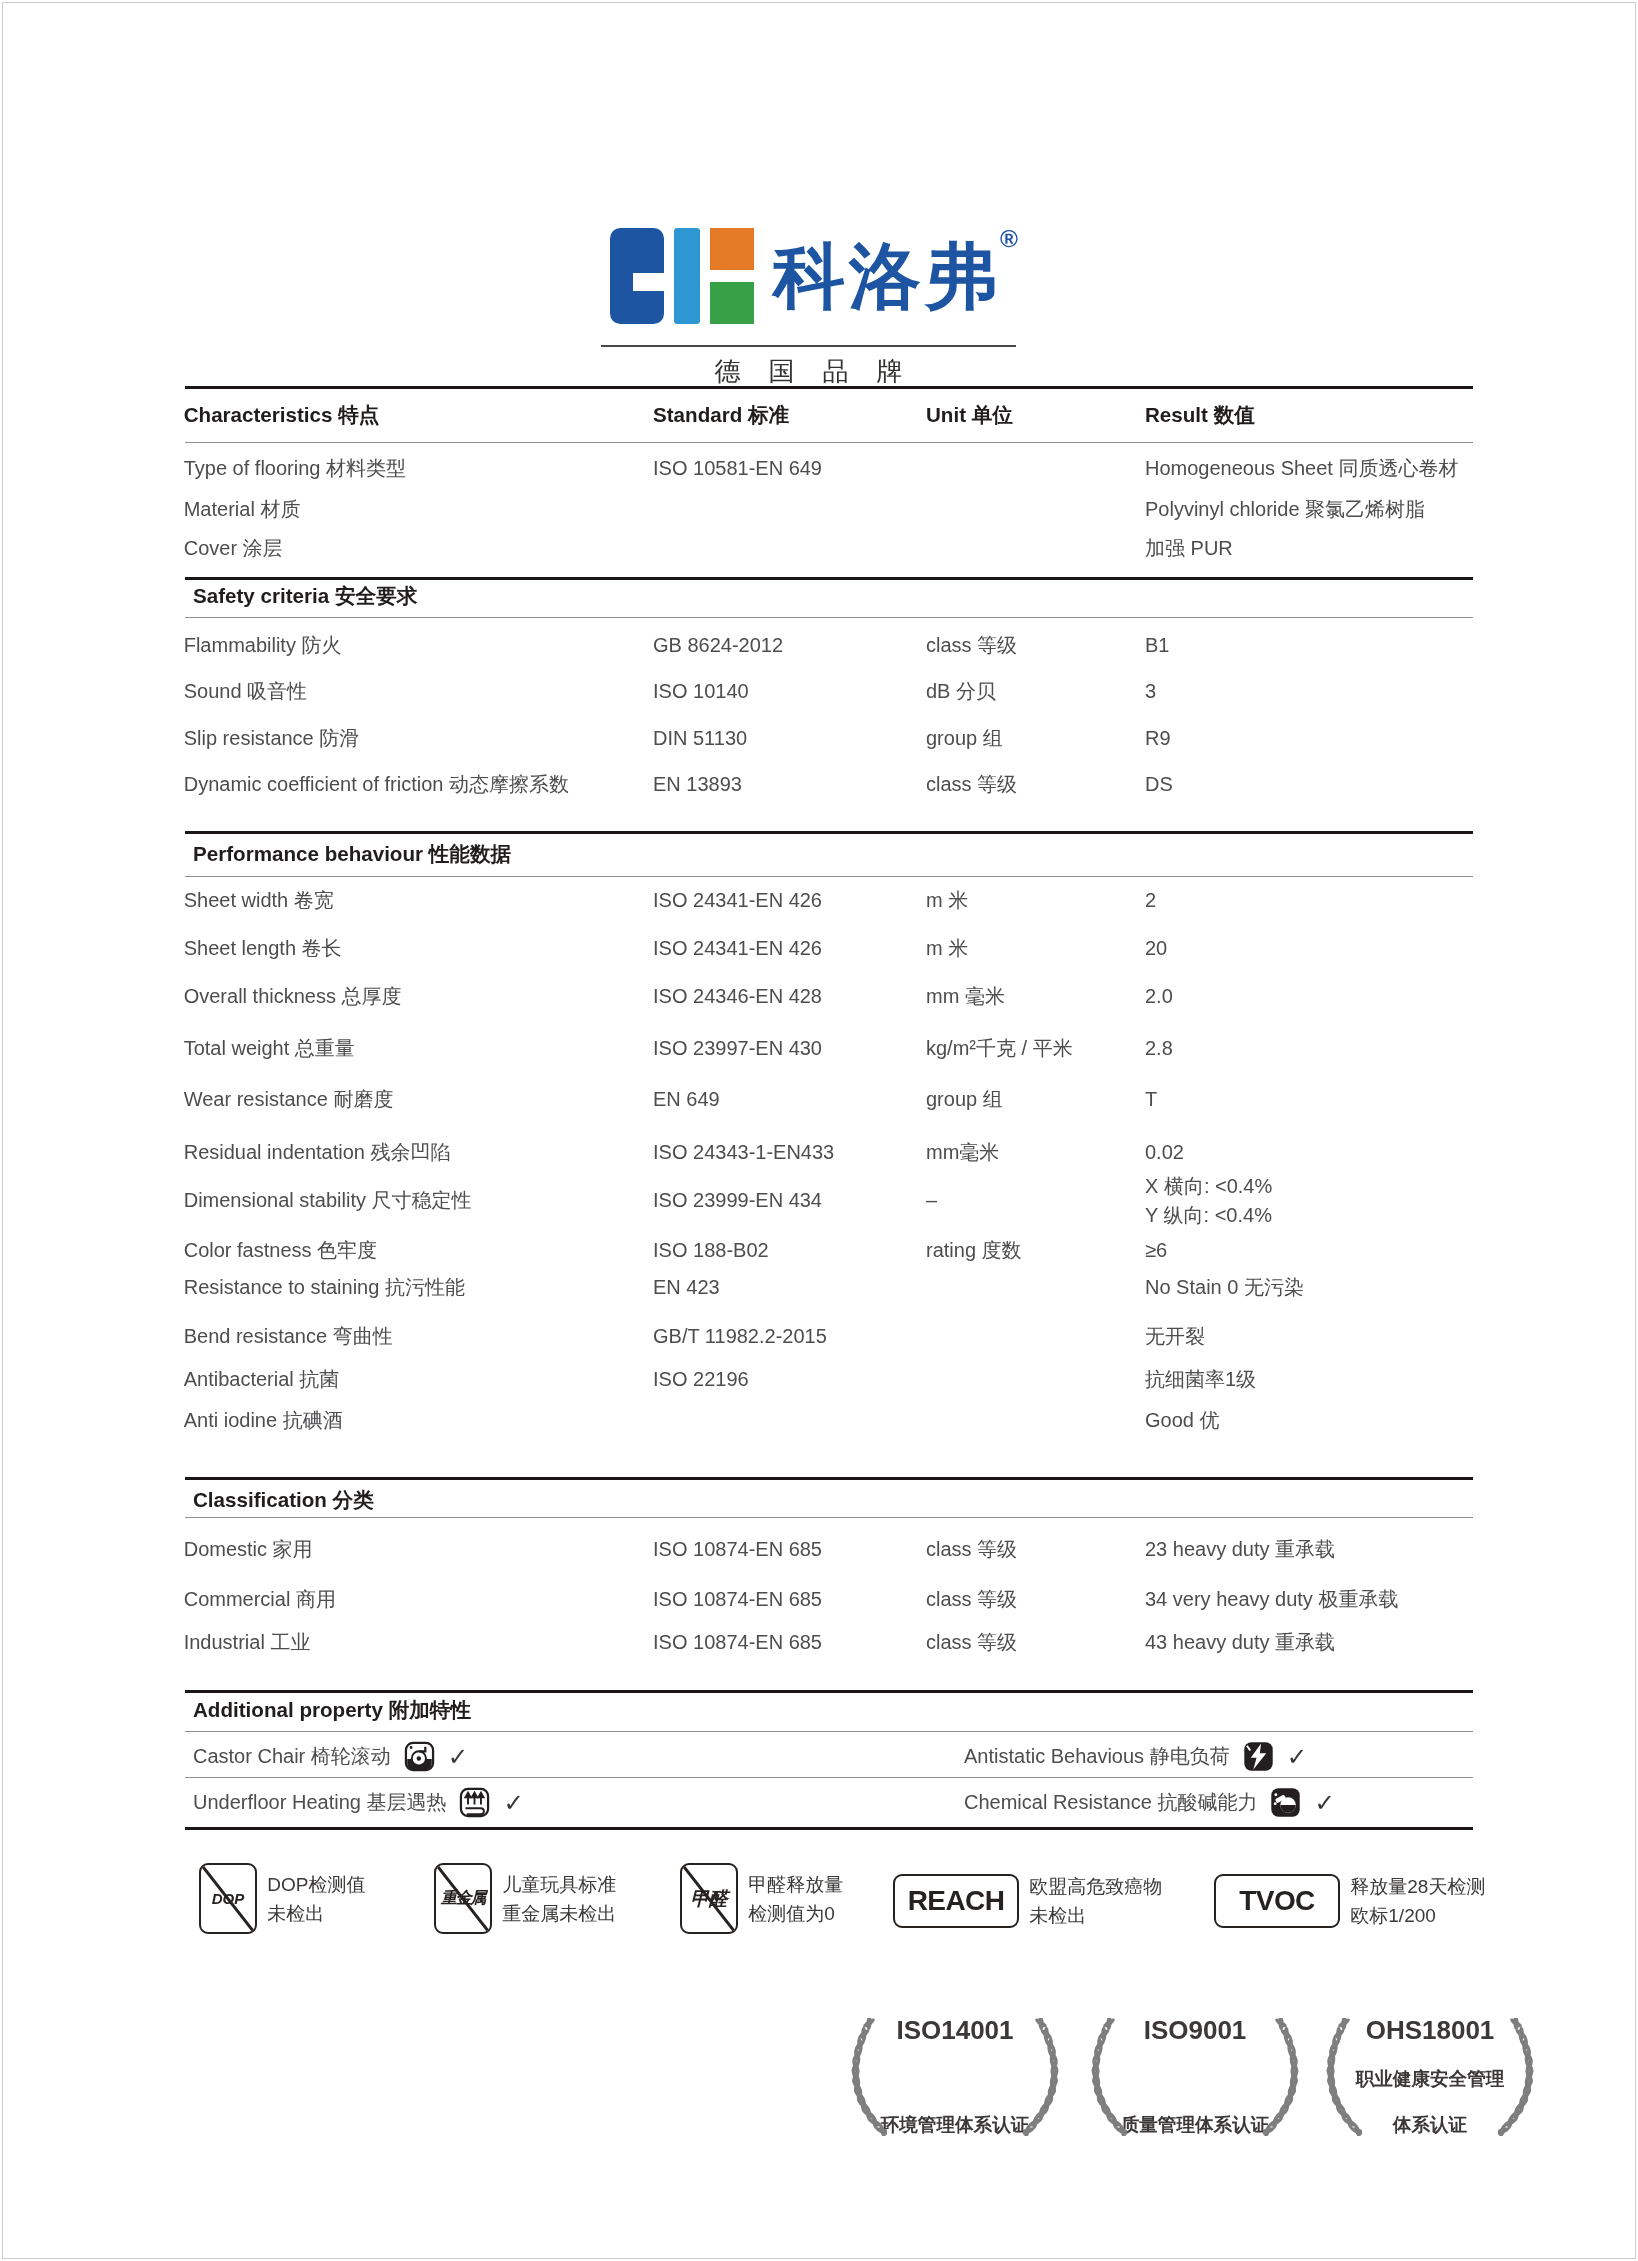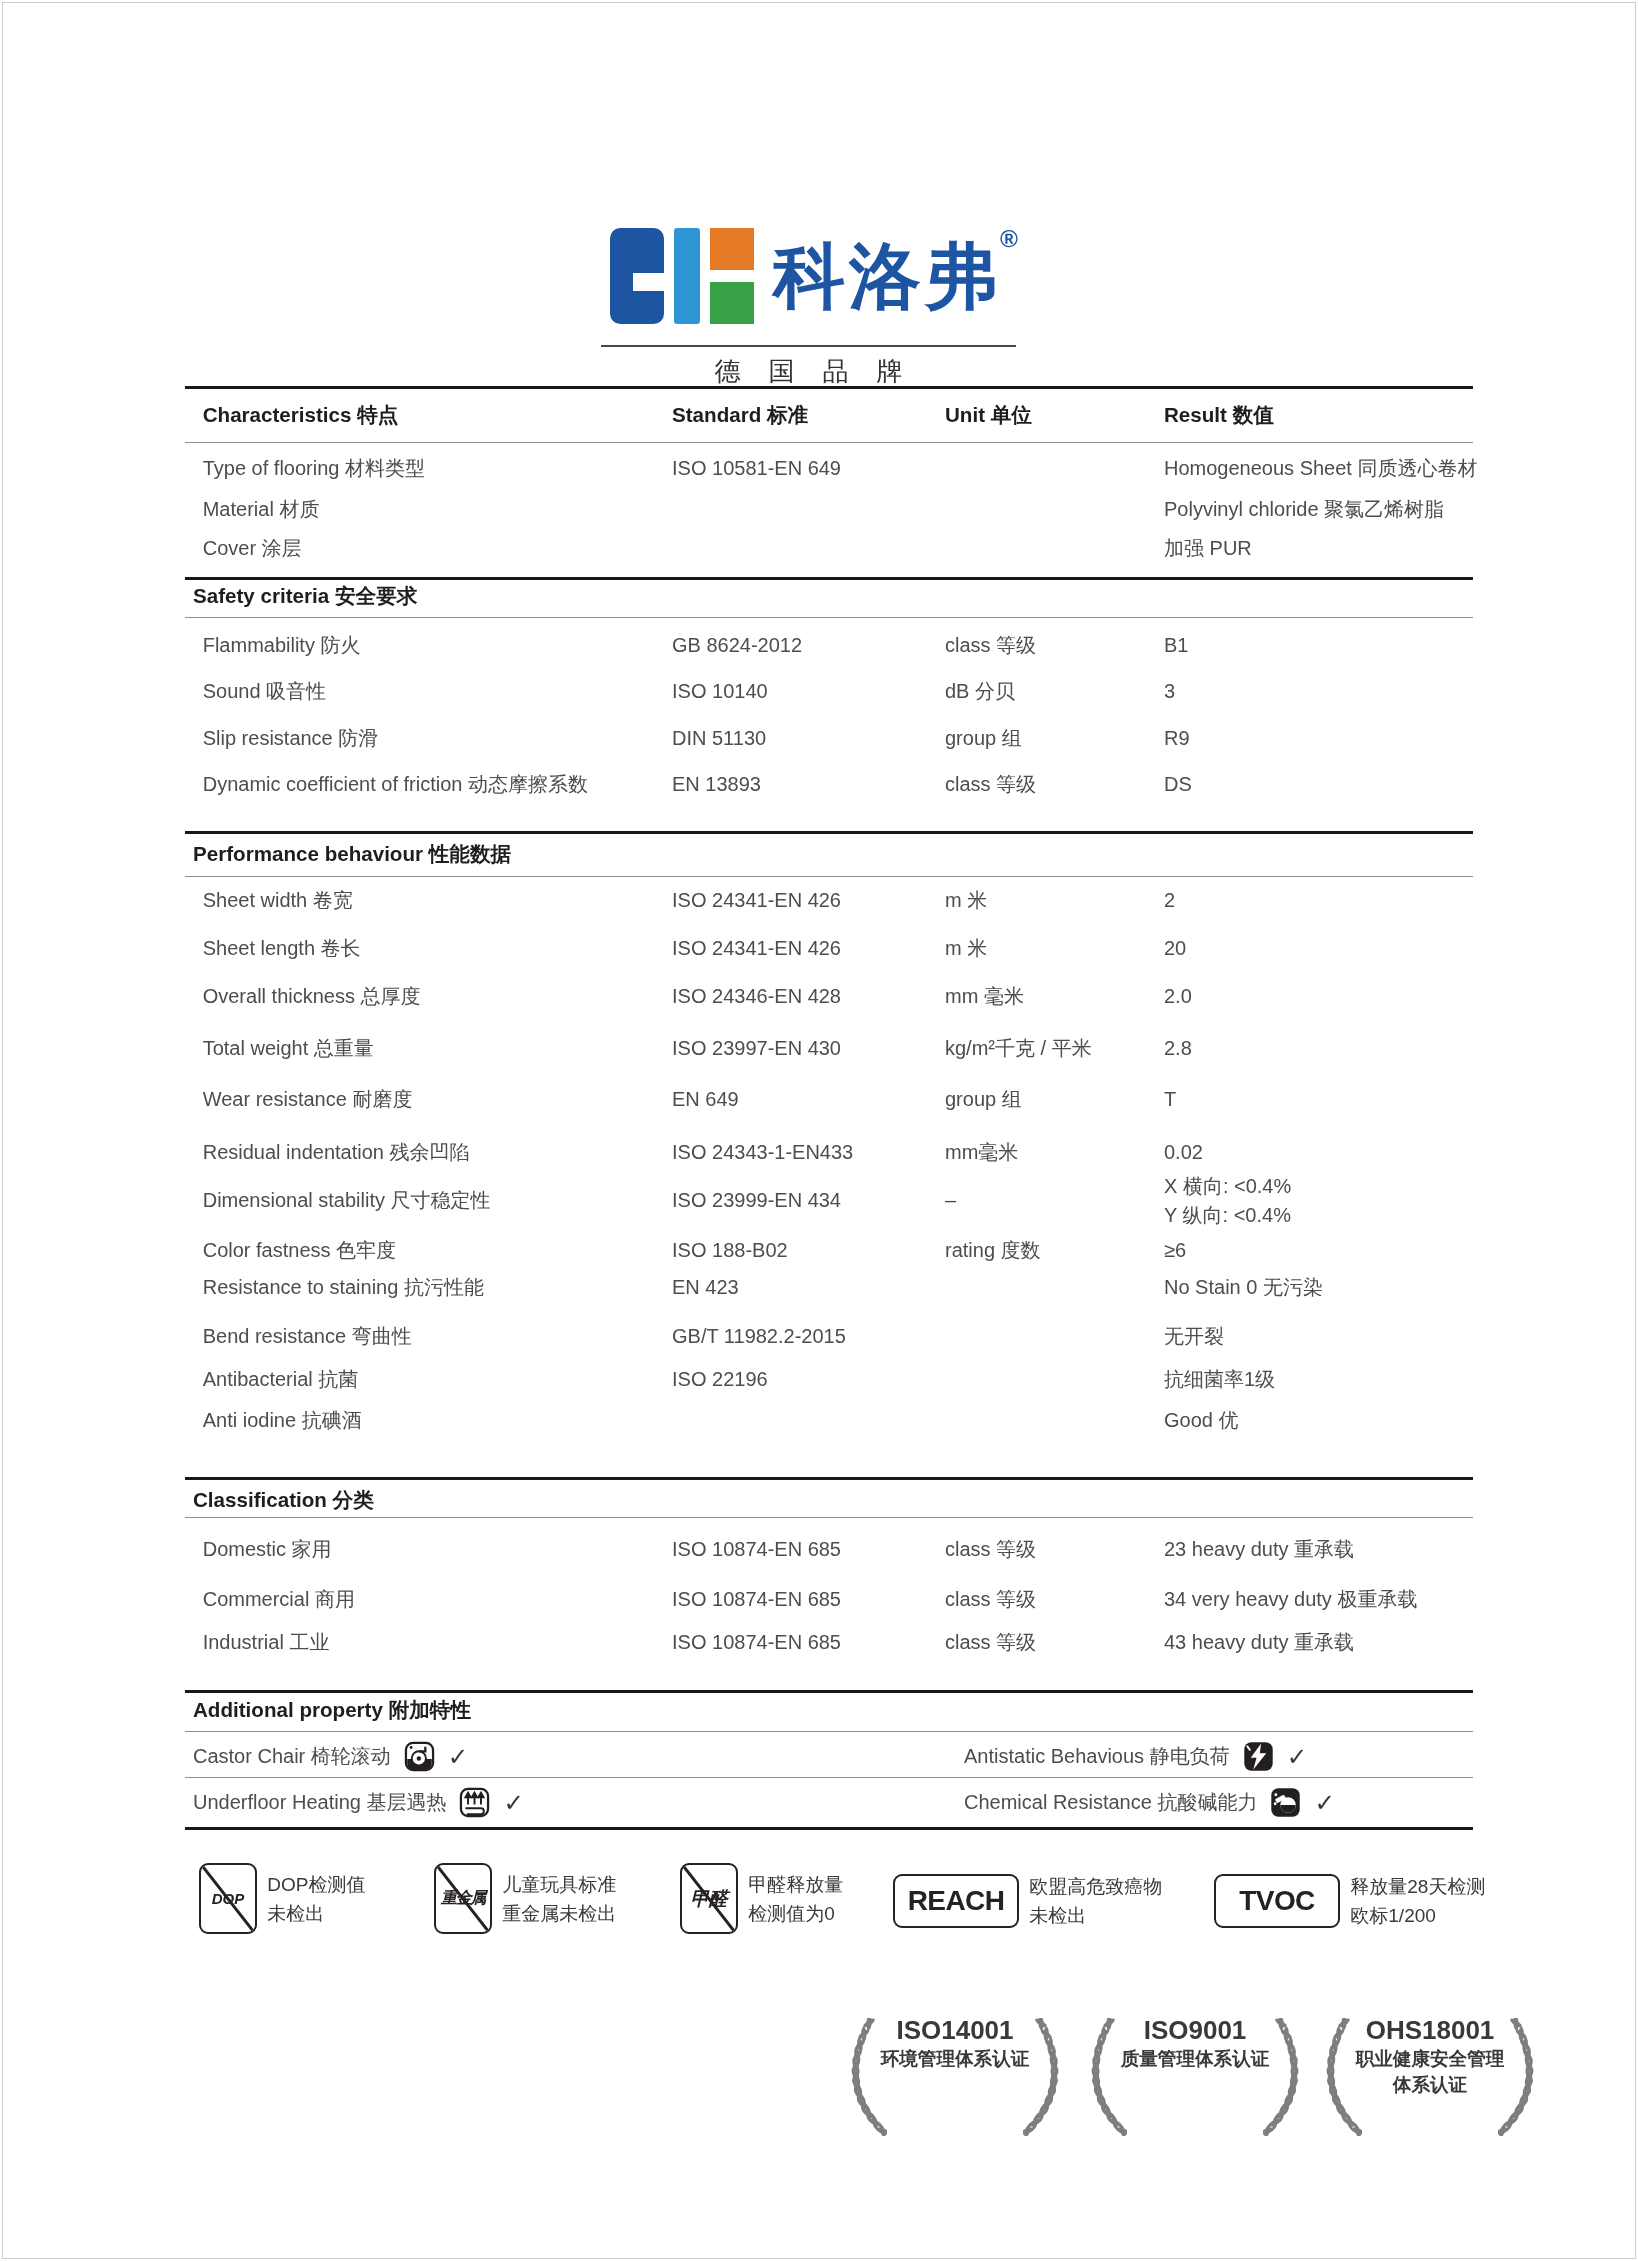--- a/index.html
+++ b/index.html
@@ -24,21 +24,21 @@
   .brand-reg{position:absolute;left:1000px;top:225px;font-size:24.4px;font-weight:bold;color:#1d55a3;}
   .brand-rule{position:absolute;left:601px;top:345px;width:415px;height:1.9px;background:#474747;}
   .brand-tagline{
     position:absolute;left:601px;top:354px;width:415px;box-sizing:border-box;
     text-align:center;font-size:26px;color:#343230;letter-spacing:28px;padding-left:28px;white-space:nowrap;
   }
 
   
   .rule-thick{position:absolute;left:185px;width:1288px;height:3.2px;background:#1a1716;}
   .rule-thin{position:absolute;left:185px;width:1288px;height:1.3px;background:#8f8f8f;}
-  .trow{position:absolute;left:195px;width:1288px;height:31px;font-size:20px;}
+  .trow{position:absolute;left:176px;width:1288px;height:31px;font-size:20px;}
   .trow > div{position:absolute;line-height:31px;white-space:nowrap;}
   .c1{left:7.7px;}
   .c2{left:477px;}
   .c3{left:750px;}
   .c4{left:969px;}
   .thead{font-weight:bold;color:#201d1c;font-size:20.6px;}
   .sec-title{
     position:absolute;left:193px;height:31px;line-height:31px;
     font-weight:bold;color:#201d1c;font-size:20.6px;white-space:nowrap;
   }
@@ -72,21 +72,21 @@
   .pbadge.m-hcho{font-size:18.6px;}
   .lbadge{
     width:122px;height:50px;border:2.6px solid #262220;border-radius:9px;background:#fff;
     display:flex;align-items:center;justify-content:center;flex:none;
     font-weight:bold;color:#262220;font-size:28px;letter-spacing:-0.6px;
   }
 
   
   .laurel{
     position:absolute;top:2015px;width:212px;height:123px;
-    display:flex;flex-direction:column;align-items:center;justify-content:flex-start;
+    display:flex;flex-direction:column;align-items:center;justify-content:space-between;
     text-align:center;color:#3d3838;
   }
   .laurel .code{font-size:26px;font-weight:bold;line-height:31px;}
   .laurel .cname{font-size:18.6px;font-weight:bold;line-height:26px;}
   .branch{position:absolute;top:2.6px;width:41px;height:118px;}
   .branch.left{left:-2.6px;}
   .branch.right{right:-2.6px;transform:scaleX(-1);}
 </style>
 </head>
 <body>

